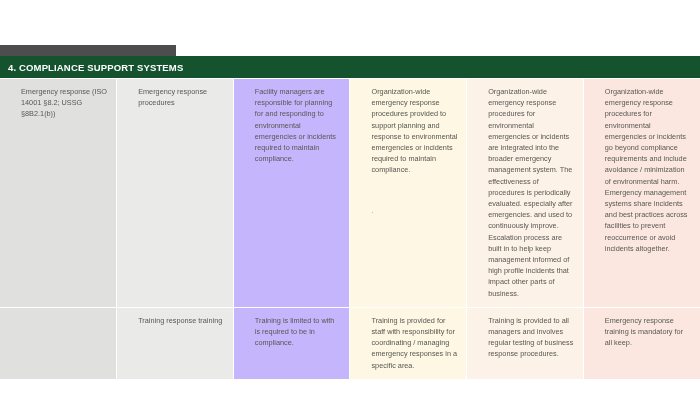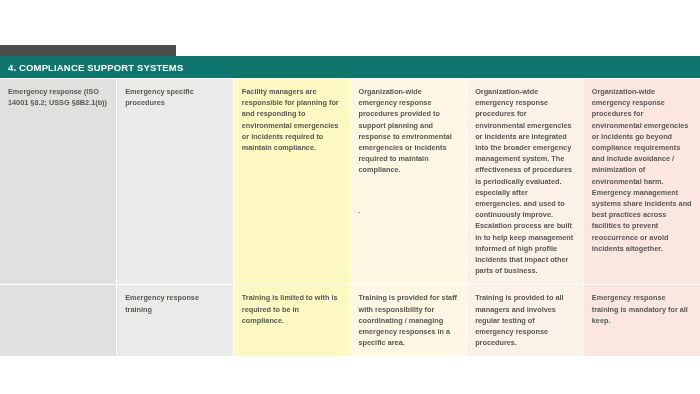--- a/index.html
+++ b/index.html
@@ -29,21 +29,21 @@
     left: 176px; top: 48px;
     width: 524px; height: 8px;
     background: #ffffff;
   }
 
   
   .section-header {
     position: absolute;
     left: 0; top: 56px;
     width: 700px; height: 22px;
-    background: #0f766e;
+    background: #14532d;
     display: flex;
     align-items: center;
   }
   .section-header-title {
     color: #ffffff;
     font-size: 9.5px;
     font-weight: bold;
     letter-spacing: 0.15px;
     padding-left: 8px;
     white-space: nowrap;
@@ -52,36 +52,35 @@
   
   .matrix {
     position: absolute;
     left: 0; top: 79px;
     width: 700px;
     border-collapse: collapse;
     table-layout: fixed;
   }
   .matrix td {
     vertical-align: top;
-    padding: 7px 8px 8px 8px;
+    padding: 7px 8px 8px 21px;
     font-size: 7.3px;
     line-height: 11.2px;
     color: #585852;
     border-right: 1px solid #ffffff;
     border-bottom: 1px solid #ffffff;
-    font-weight: bold;
   }
   .matrix td:last-child { border-right: none; }
 
   .col-w { width: 116.6px; }
 
   
   .c1 { background: #e0e0de; }
   .c2 { background: #eaeae8; }
-  .c3 { background: #fef9c3; }
+  .c3 { background: #c4b5fd; }
   .c4 { background: #fdf7e4; }
   .c5 { background: #fdf2e8; }
   .c6 { background: #fbe7e0; }
 
   .row2 td { padding-top: 7px; }
 
   .cell-text { display: block; white-space: pre-line; }
   .tiny-mark {
     display: block;
     margin-top: 32px;
@@ -110,51 +109,51 @@
       <col class="col-w">
         <col class="col-w">
         <col class="col-w">
     </colgroup>
     <tbody>
       <tr class="row1">
         <td class="c1">
           <span class="cell-text">Emergency response (ISO 14001 §8.2; USSG §8B2.1(b))</span>
         </td>
         <td class="c2">
-          <span class="cell-text">Emergency specific procedures</span>
+          <span class="cell-text">Emergency response procedures</span>
         </td>
         <td class="c3">
           <span class="cell-text">Facility managers are responsible for planning for and responding to environmental emergencies or incidents required to maintain compliance.</span>
         </td>
         <td class="c4">
           <span class="cell-text">Organization-wide emergency response procedures provided to support planning and response to environmental emergencies or incidents required to maintain compliance.</span>
           <span class="tiny-mark">.</span>
         </td>
         <td class="c5">
           <span class="cell-text">Organization-wide emergency response procedures for environmental emergencies or incidents are integrated into the broader emergency management system. The effectiveness of procedures is periodically evaluated. especially after emergencies. and used to continuously improve. Escalation process are built in to help keep management informed of high profile  incidents that impact other parts of business.</span>
         </td>
         <td class="c6">
           <span class="cell-text">Organization-wide emergency response procedures for environmental emergencies or incidents go beyond compliance requirements and include avoidance / minimization of environmental harm. Emergency management systems share incidents and best practices across facilities to prevent reoccurrence or avoid incidents altogether.</span>
         </td>
       </tr>
       <tr class="row2">
         <td class="c1">
           <span class="cell-text"></span>
         </td>
         <td class="c2">
-          <span class="cell-text">Emergency response training</span>
+          <span class="cell-text">Training response training</span>
         </td>
         <td class="c3">
           <span class="cell-text">Training is limited to with is required to be in compliance.</span>
         </td>
         <td class="c4">
           <span class="cell-text">Training is provided for staff with responsibility for coordinating / managing emergency responses in a specific area.</span>
         </td>
         <td class="c5">
-          <span class="cell-text">Training is provided to all managers and involves regular testing of emergency response procedures.</span>
+          <span class="cell-text">Training is provided to all managers and involves regular testing of business response procedures.</span>
         </td>
         <td class="c6">
           <span class="cell-text">Emergency response training is mandatory for all keep.</span>
         </td>
       </tr>
     </tbody>
   </table>
 
 </div>
 

